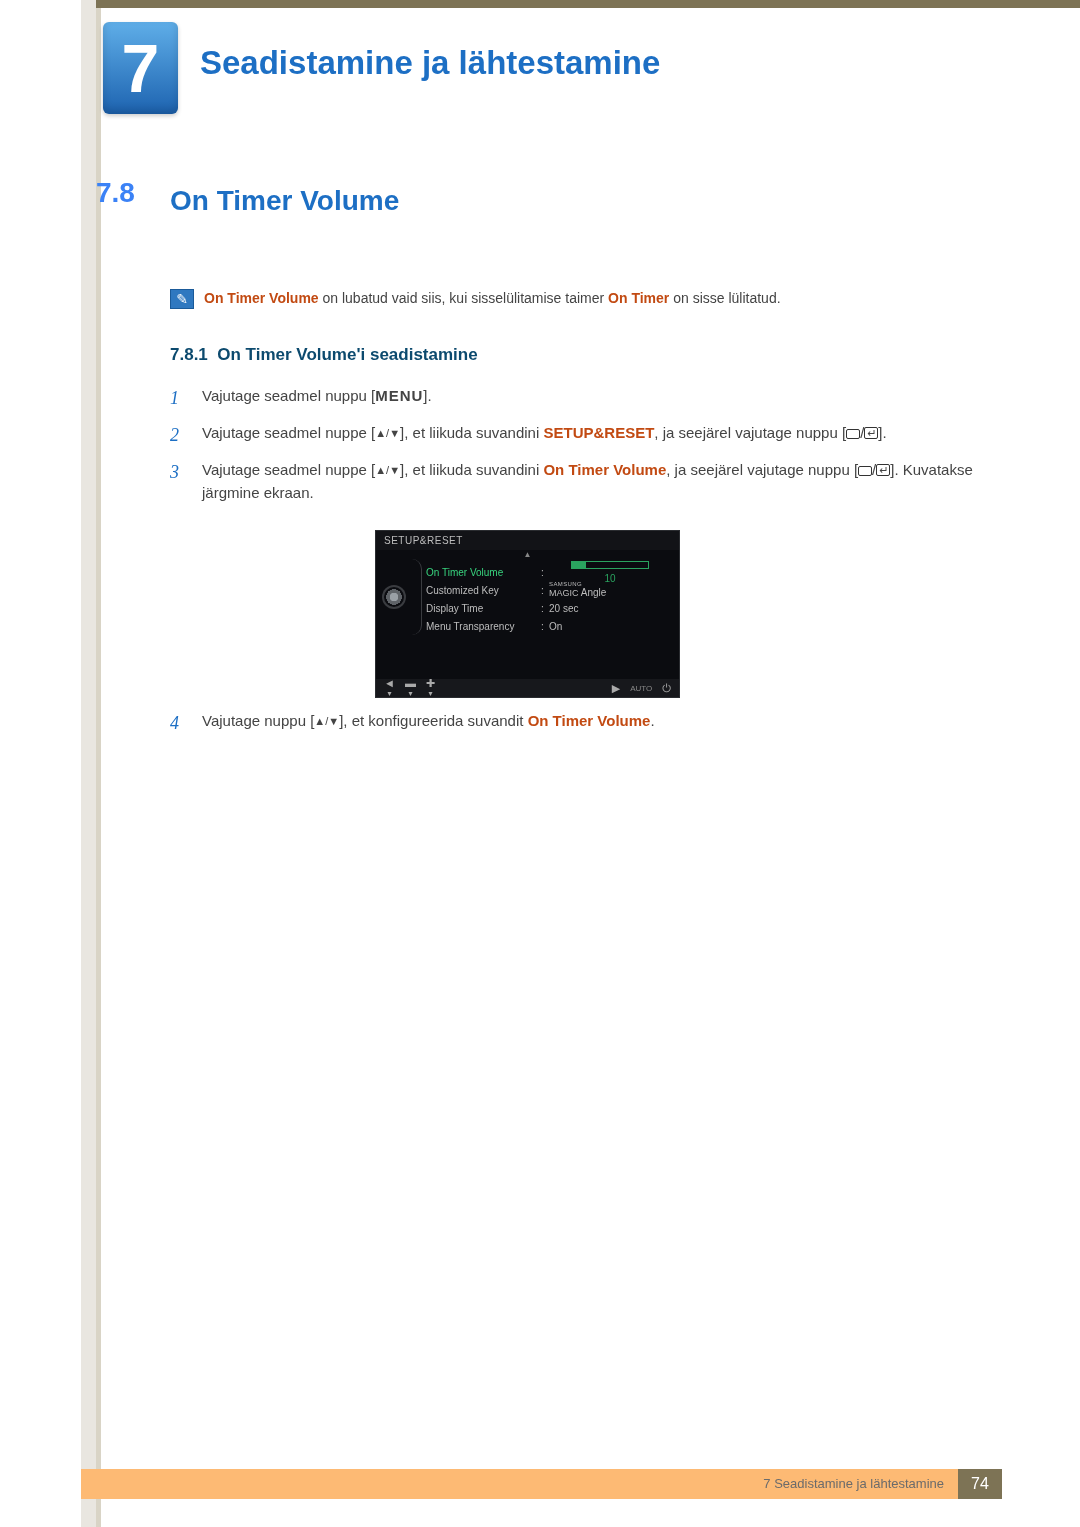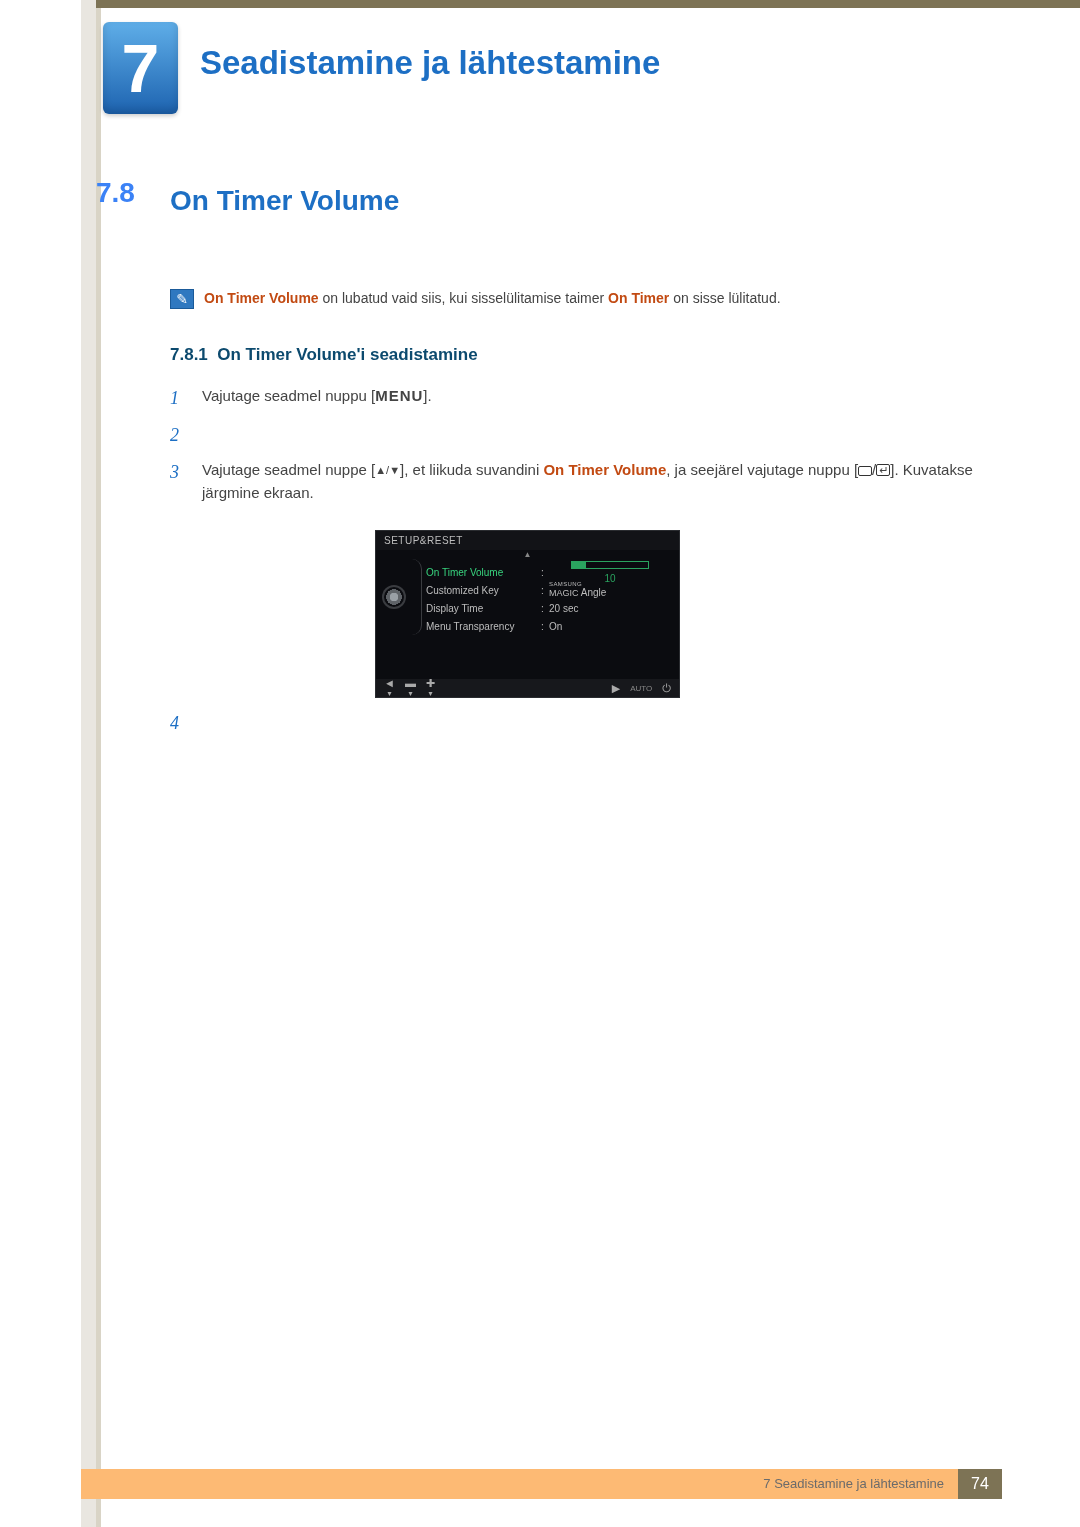--- a/index.html
+++ b/index.html
@@ -112,20 +112,23 @@
 
   <div class="steps">
     <div class="step">
       <span class="step-num">1</span>
       <span>
         <span>Vajutage seadmel nuppu [</span><span class="menu-lbl">MENU</span><span>].</span>
       </span>
     </div>
     <div class="step">
       <span class="step-num">2</span>
+      <span>
+        <span>Vajutage seadmel nuppe [</span><span class="icon-arrows">▲/▼</span><span>], et liikuda suvandini </span><span class="hl">SETUP&amp;RESET</span><span>, ja seejärel vajutage nuppu [</span><span class="icon-rect"></span>/<span class="icon-enter"></span><span>].</span>
+      </span>
     </div>
     <div class="step">
       <span class="step-num">3</span>
       <span>
         <span>Vajutage seadmel nuppe [</span><span class="icon-arrows">▲/▼</span><span>], et liikuda suvandini </span><span class="hl">On Timer Volume</span><span>, ja seejärel vajutage nuppu [</span><span class="icon-rect"></span>/<span class="icon-enter"></span><span>]. Kuvatakse järgmine ekraan.</span>
       </span>
     </div>
   </div>
 
   <div class="osd">
@@ -187,20 +190,23 @@
         <span class="osd-fbtn">
             <span class="s">⏻</span>
           </span>
       </div>
     </div>
   </div>
 
   <div class="steps step4">
     <div class="step">
       <span class="step-num">4</span>
+      <span>
+        <span>Vajutage nuppu [</span><span class="icon-arrows">▲/▼</span><span>], et konfigureerida suvandit </span><span class="hl">On Timer Volume</span><span>.</span>
+      </span>
     </div>
   </div>
 
   <div class="footer">
     <div class="footer-label">7 Seadistamine ja lähtestamine</div>
     <div class="footer-page">74</div>
   </div>
 </div>
 
 </body></html>

